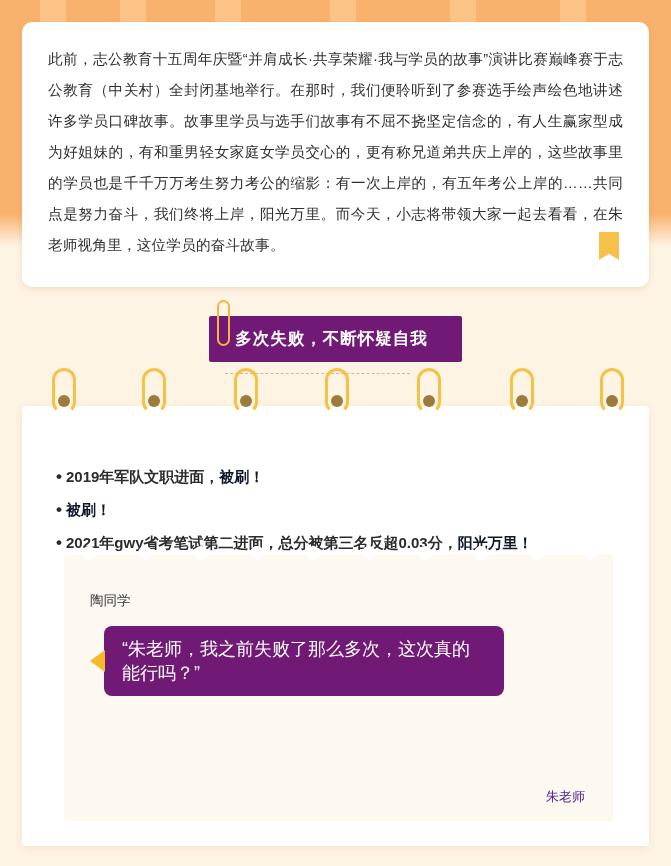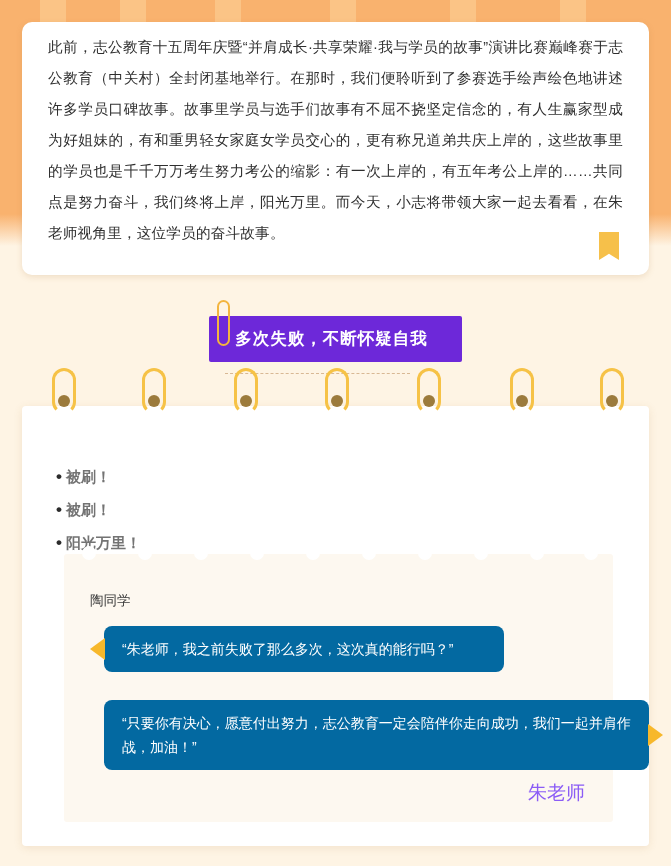--- a/index.html
+++ b/index.html
@@ -40,21 +40,21 @@
   }
 
   
   .intro-card {
     position: absolute;
     top: 22px;
     left: 22px;
     width: 627px;
     background: #ffffff;
     border-radius: 10px;
-    padding: 10px 26px 26px 26px;
+    padding: 22px 26px 26px 26px;
     box-shadow: 0 2px 6px rgba(170,120,60,.18);
   }
   .intro-text {
     font-size: 14.6px;
     line-height: 31px;
     color: #2f2f2f;
     text-align: justify;
     letter-spacing: .2px;
   }
   .bookmark {
@@ -71,21 +71,21 @@
   .heading-wrap {
     position: absolute;
     top: 316px;
     left: 0;
     width: 671px;
     display: flex;
     justify-content: center;
   }
   .heading-box {
     position: relative;
-    background: #6d28d9;
+    background: #701a75;
     color: #ffffff;
     font-size: 16.5px;
     font-weight: bold;
     letter-spacing: 1px;
     padding: 12px 34px 12px 26px;
     border-radius: 2px;
   }
   .heading-box::after {
     content: "";
     position: absolute;
@@ -157,21 +157,21 @@
     margin-bottom: 8px;
     display: flex;
     align-items: baseline;
   }
   .bullet .dot {
     color: #2b2b2b;
     font-size: 17px;
     margin-right: 4px;
     line-height: 1;
   }
-  .bullet .hl { color: #737373; }
+  .bullet .hl { color: #0f172a; }
 
   
   .chat {
     position: absolute;
     top: 148px;
     left: 42px;
     width: 549px;
     height: 268px;
     background: #fdf8f0;
     border-radius: 3px;
@@ -192,28 +192,28 @@
     position: absolute;
     top: 38px;
     left: 26px;
     font-size: 13.5px;
     color: #3a3a3a;
   }
   .chat-name-bottom {
     position: absolute;
     bottom: 16px;
     right: 28px;
-    font-size: 19px;
-    color: #8b5cf6;
+    font-size: 13px;
+    color: #4c1d95;
   }
   .bubble {
     position: absolute;
-    background: #0369a1;
+    background: #701a75;
     color: #ffffff;
-    font-size: 14px;
+    font-size: 18px;
     line-height: 24px;
     border-radius: 8px;
     padding: 11px 18px;
   }
   .bubble.left {
     top: 72px;
     left: 40px;
     width: 400px;
   }
   .bubble.left::before {
@@ -289,28 +289,30 @@
         <span class="knob"></span>
       </div>
     <div class="ring" style="left:578px">
         <span class="knob"></span>
       </div>
   </div>
 
   <div class="bullets">
     <div class="bullet">
       <span class="dot">•</span>
+      <span>2019年军队文职进面，</span>
       <span class="hl">被刷！</span>
     </div>
     <div class="bullet">
       <span class="dot">•</span>
       <span class="hl">被刷！</span>
     </div>
     <div class="bullet">
       <span class="dot">•</span>
+      <span>2021年gwy省考笔试第二进面，总分被第三名反超0.03分，</span>
       <span class="hl">阳光万里！</span>
     </div>
   </div>
 
   <div class="chat">
     <div class="chat-teeth">
       <div class="tooth" style="left:18px"></div>
       <div class="tooth" style="left:74px"></div>
       <div class="tooth" style="left:130px"></div>
       <div class="tooth" style="left:186px"></div>
@@ -318,18 +320,17 @@
       <div class="tooth" style="left:298px"></div>
       <div class="tooth" style="left:354px"></div>
       <div class="tooth" style="left:410px"></div>
       <div class="tooth" style="left:466px"></div>
       <div class="tooth" style="left:520px"></div>
     </div>
 
     <div class="chat-name-top">陶同学</div>
 
     <div class="bubble left">“朱老师，我之前失败了那么多次，这次真的能行吗？”</div>
-    <div class="bubble right">“只要你有决心，愿意付出努力，志公教育一定会陪伴你走向成功，我们一起并肩作战，加油！”</div>
 
     <div class="chat-name-bottom">朱老师</div>
   </div>
 
 </div>
 
 </body></html>

